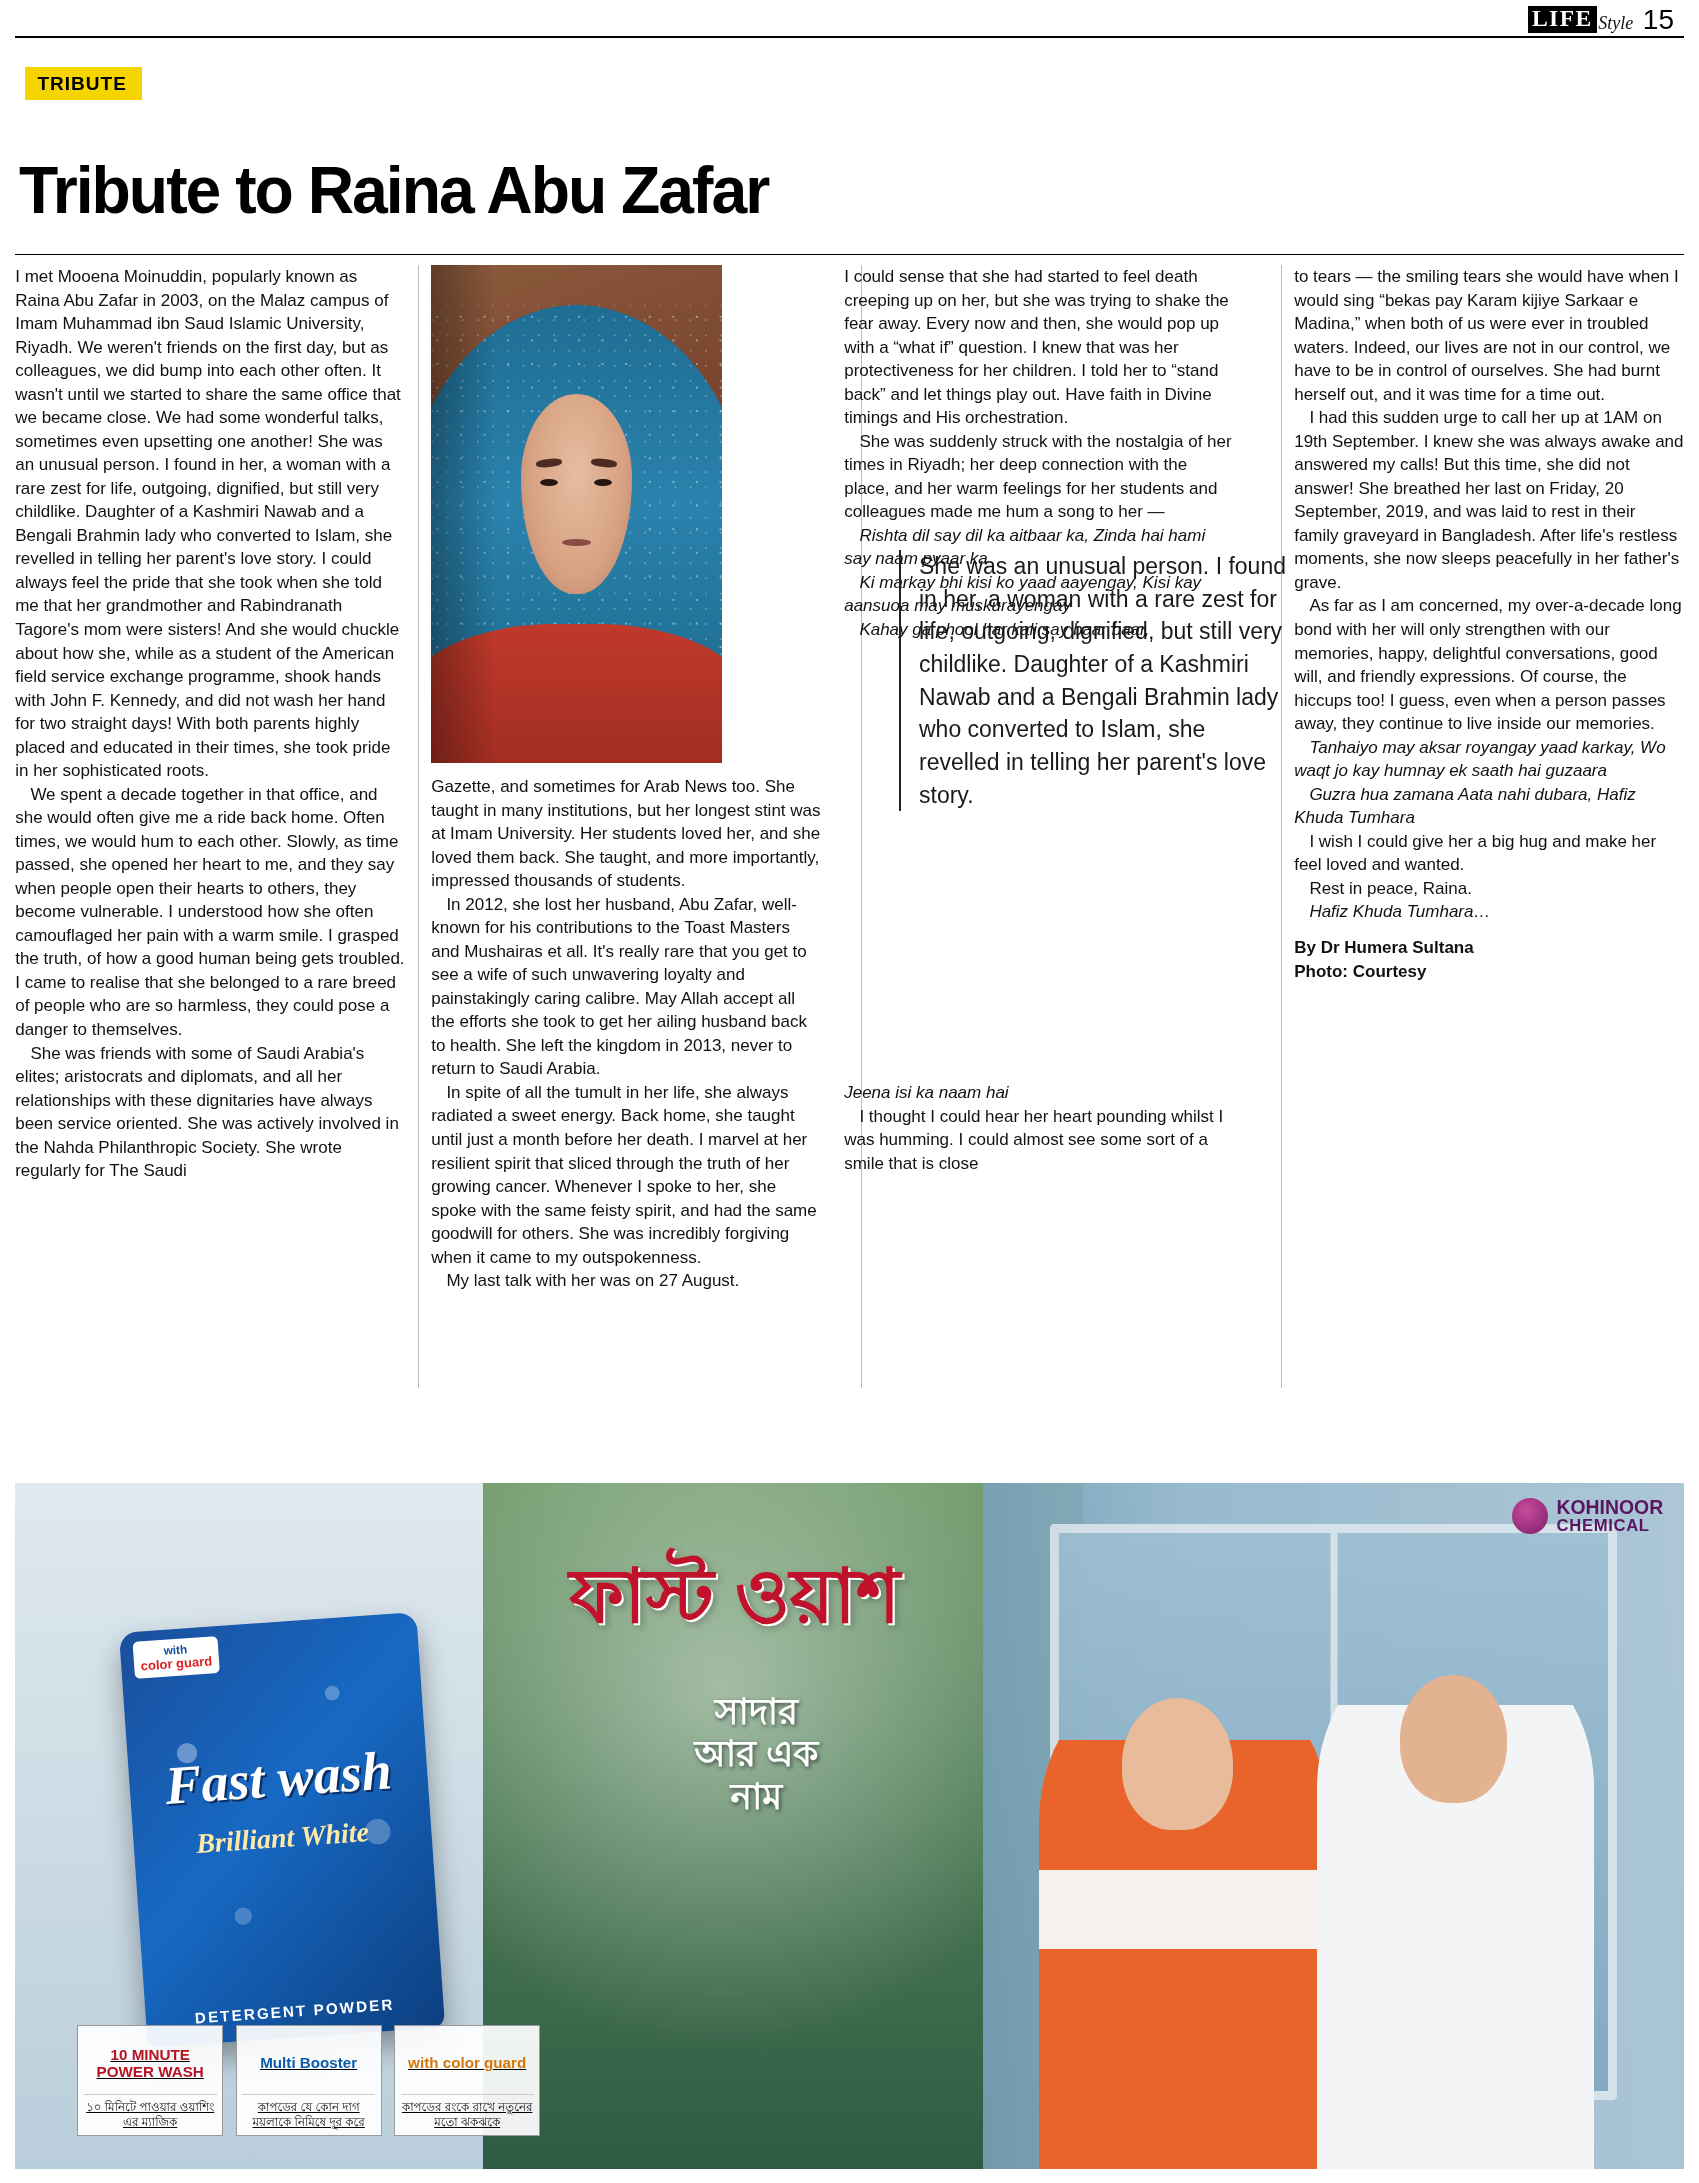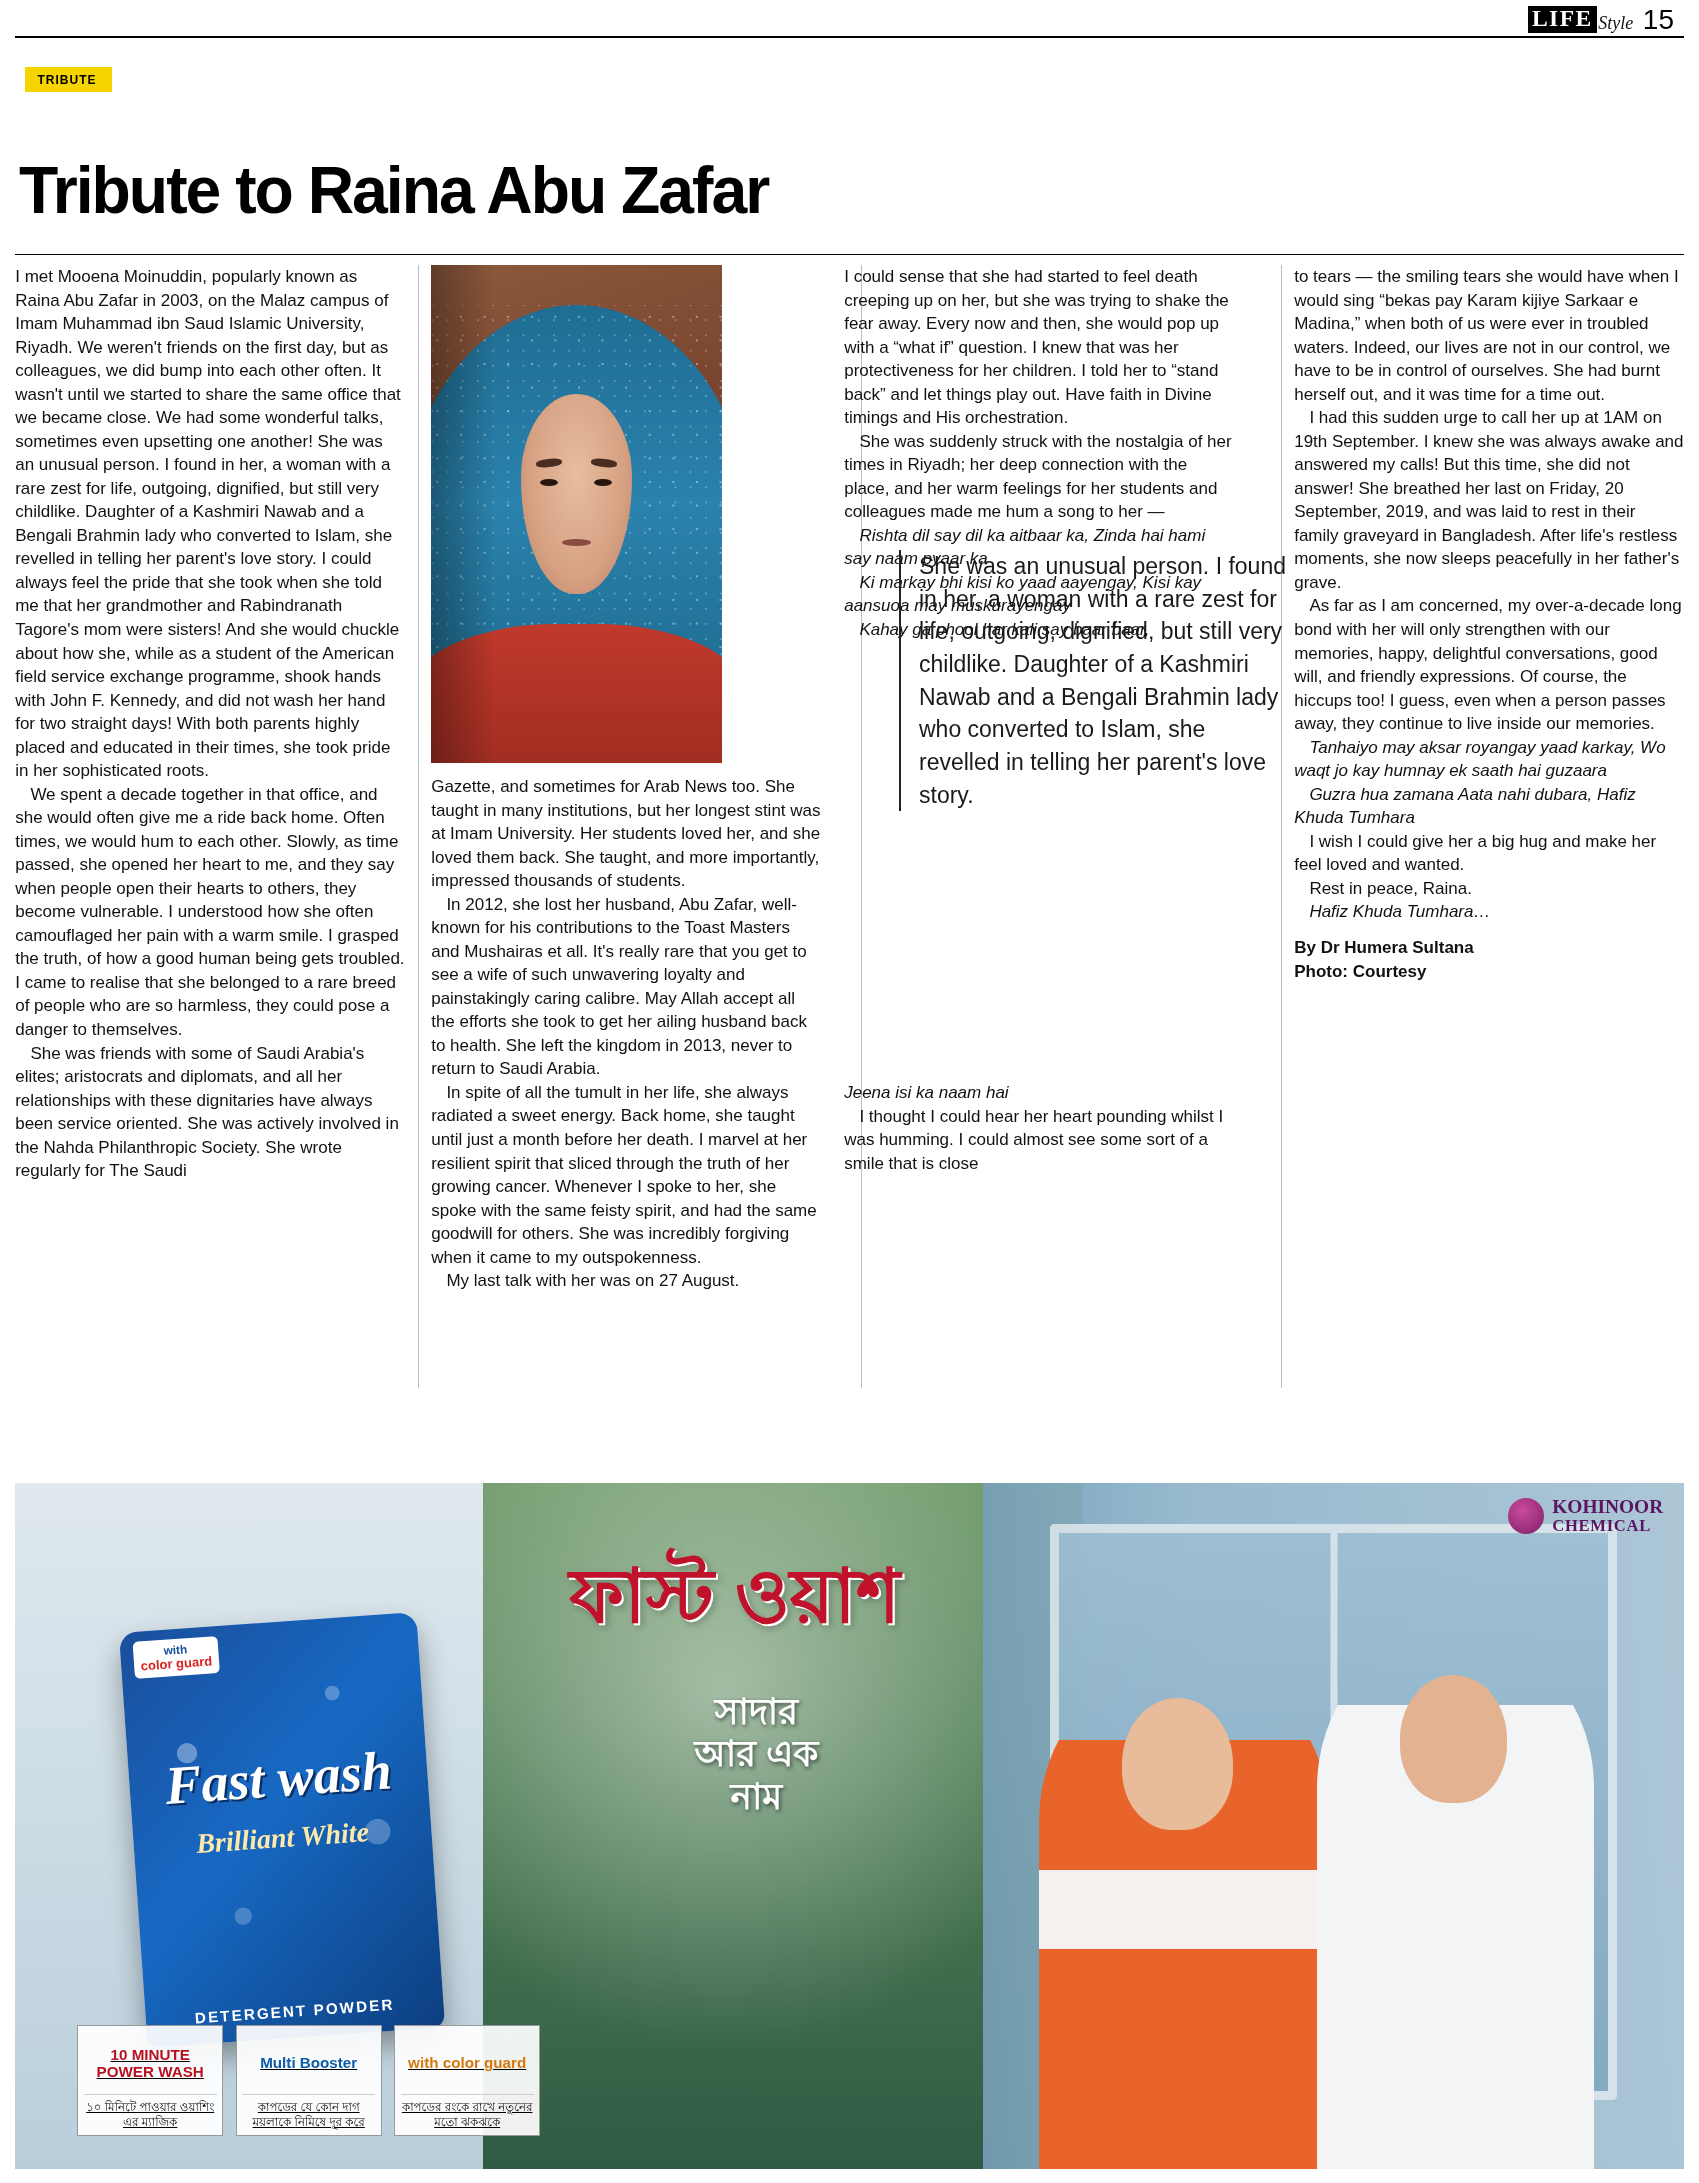--- a/index.html
+++ b/index.html
@@ -68,21 +68,21 @@
   }
 
   
   .tag {
     position: absolute;
     left: 25px;
     top: 67px;
     background: #f5d400;
     color: #000;
     font-weight: bold;
-    font-size: 12px;
+    font-size: 19px;
     letter-spacing: 1px;
     padding: 5.5px 15.2px 5.5px 12.5px;
   }
 
   
   .headline {
     position: absolute;
     left: 19.4px;
     top: 111px;
     font-family: "Liberation Sans", sans-serif;
@@ -263,21 +263,21 @@
   }
   .ad-window:after {
     content: "";
     position: absolute; left: 50%; top: 0; width: 7px; height: 100%;
     background: #dfe8ed; transform: translateX(-50%);
   }
 
   .brand-badge {
     position: absolute;
     right: 21px; top: 14px;
-    display: flex; align-items: center; gap: 8.3px; font-family: Liberation Serif, serif;
+    display: flex; align-items: center; gap: 8.3px;
   }
   .brand-mark {
     width: 36px; height: 36px; border-radius: 50%;
     background: radial-gradient(circle at 40% 35%, #c94b9c, #7d1f6a);
   }
   .brand-text {
     color: #5b1560;
     font-weight: bold;
     font-size: 19.4px;
     line-height: 1.05;

